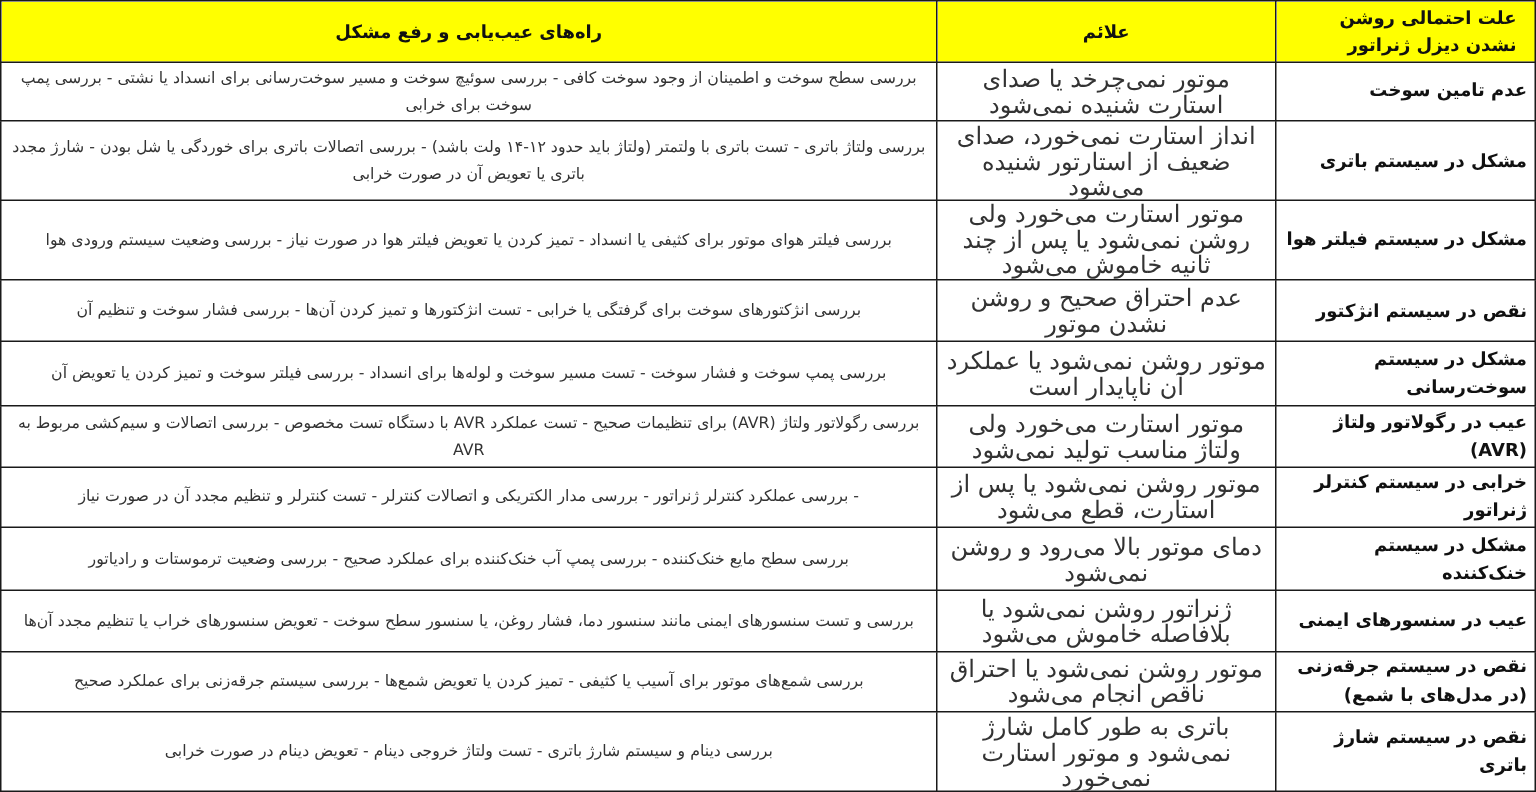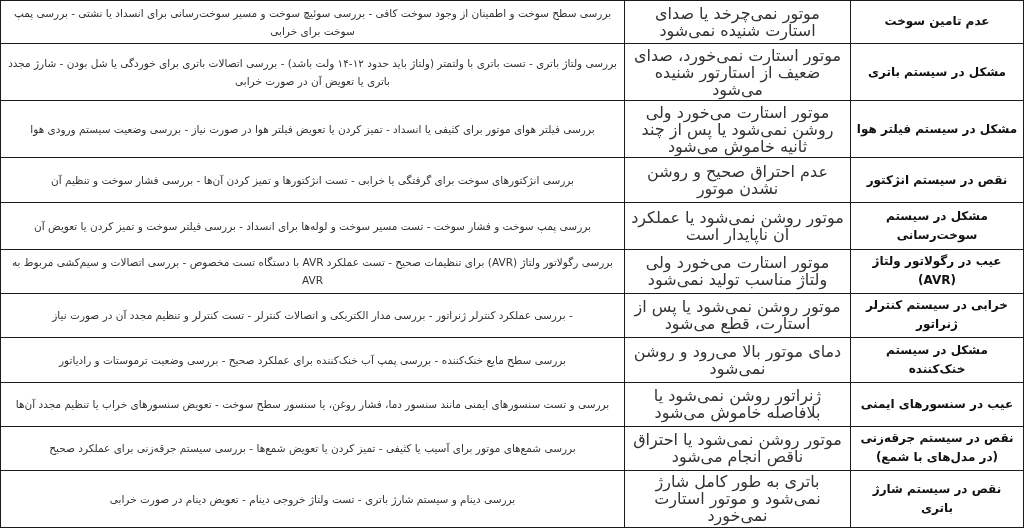--- a/index.html
+++ b/index.html
@@ -20,49 +20,54 @@
     background: #ffff00;
     color: #111;
     font-weight: bold;
     font-size: 12px;
     line-height: 18px;
     text-align: center;
   }
   th.hdr.first { text-align: right; padding-right: 12px; }
   td.cause {
     font-weight: bold; font-size: 12px; line-height: 19px;
-    text-align: center; color: #111;
+    text-align: right; color: #111;
   }
   td.symptom {
     font-size: 16px; line-height: 17px; color: #333;
     text-align: center;
   }
   td.solution {
     font-size: 10.5px; line-height: 18px; color: #333;
     text-align: center;
   }
 </style>
 </head>
 <body>
 
 <table class="tbl">
   <colgroup>
     <col style="width:173px">
     <col style="width:226px">
     <col style="width:624px">
   </colgroup>
   <tbody>
+      <tr style="height:40px">
+    <th class="hdr first">علت احتمالی روشن نشدن دیزل ژنراتور</th>
+    <th class="hdr">علائم</th>
+    <th class="hdr">راه‌های عیب‌یابی و رفع مشکل</th>
+  </tr>
   <tr style="height:39px">
     <td class="cause">عدم تامین سوخت</td>
     <td class="symptom">موتور نمی‌چرخد یا صدای استارت شنیده نمی‌شود</td>
     <td class="solution">بررسی سطح سوخت و اطمینان از وجود سوخت کافی - بررسی سوئیچ سوخت و مسیر سوخت‌رسانی برای انسداد یا نشتی - بررسی پمپ سوخت برای خرابی</td>
   </tr>
   <tr style="height:43px">
     <td class="cause">مشکل در سیستم باتری</td>
-    <td class="symptom">موتور استارت نمی‌خورد، صدای ضعیف از استارتور شنیده می‌شود</td>
+    <td class="symptom">انداز استارت نمی‌خورد، صدای ضعیف از استارتور شنیده می‌شود</td>
     <td class="solution">بررسی ولتاژ باتری - تست باتری با ولتمتر (ولتاژ باید حدود ۱۲-۱۴ ولت باشد) - بررسی اتصالات باتری برای خوردگی یا شل بودن - شارژ مجدد باتری یا تعویض آن در صورت خرابی</td>
   </tr>
   <tr style="height:42px">
     <td class="cause">مشکل در سیستم فیلتر هوا</td>
     <td class="symptom">موتور استارت می‌خورد ولی روشن نمی‌شود یا پس از چند ثانیه خاموش می‌شود</td>
     <td class="solution">بررسی فیلتر هوای موتور برای کثیفی یا انسداد - تمیز کردن یا تعویض فیلتر هوا در صورت نیاز - بررسی وضعیت سیستم ورودی هوا</td>
   </tr>
   <tr style="height:41px">
     <td class="cause">نقص در سیستم انژکتور</td>
     <td class="symptom">عدم احتراق صحیح و روشن نشدن موتور</td>

